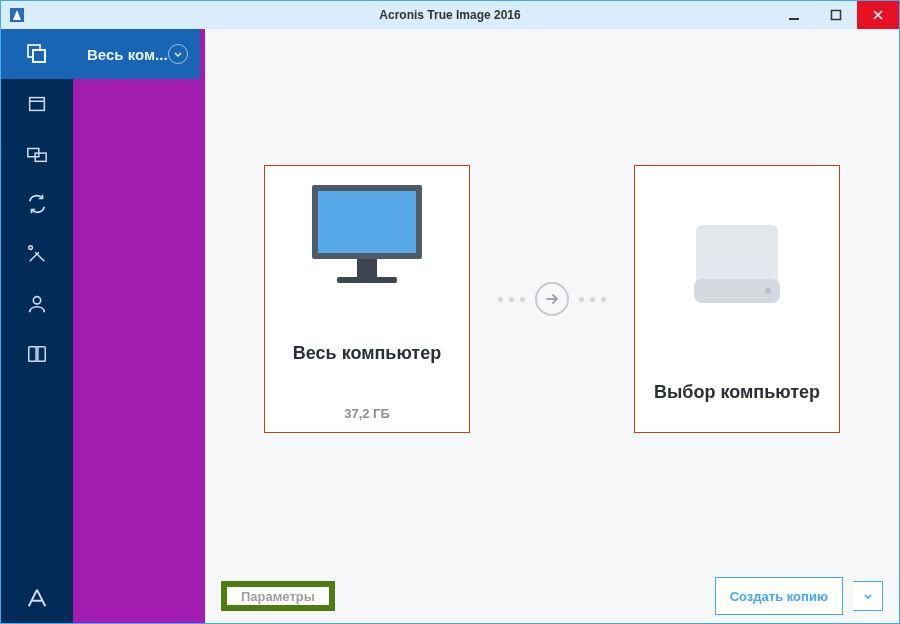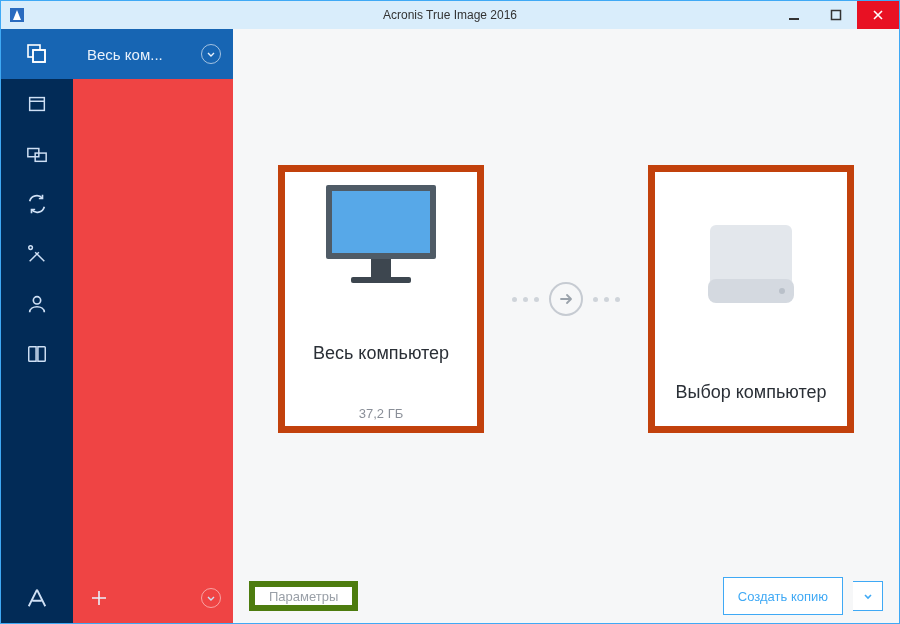--- a/index.html
+++ b/index.html
@@ -1,50 +1,50 @@
 <!DOCTYPE html>
 <html><head>
 <meta charset="utf-8">
 <style>
   * { box-sizing: border-box; margin: 0; padding: 0; font-family: "Segoe UI", Arial, sans-serif; }
   html, body { width: 900px; height: 624px; background: #fff; }
-  .window { width: 900px; height: 624px; border: 1px solid #3fa9f5; display: flex; flex-direction: column; }
+  .window { width: 900px; height: 624px; border: 1px solid #3fa9f5; display: flex; flex-direction: column; font-weight: bold; }
 
   
   .titlebar { height: 28px; background: #d9edfb; display: flex; align-items: center; position: relative; }
   .titlebar .appicon { width: 20px; height: 20px; margin-left: 6px; display:flex; align-items:center; justify-content:center; }
   .titlebar .title { position:absolute; left:0; right:0; text-align:center; font-size:12px; color:#333; pointer-events:none; }
   .titlebar .win-controls { margin-left:auto; display:flex; height:100%; }
   .titlebar .win-btn { width:42px; display:flex; align-items:center; justify-content:center; color:#333; font-size:12px; }
   .titlebar .win-btn.close { background:#e81123; color:#fff; }
 
   
   .body { flex:1; display:flex; min-height:0; }
 
   
   .rail { width: 72px; background:#022b57; display:flex; flex-direction:column; align-items:center; padding-top:0; }
   .rail .rail-item { width:72px; height:50px; display:flex; align-items:center; justify-content:center; color:#e6eefb; }
   .rail .rail-item.active { background:#1765b3; }
   .rail .rail-spacer { flex:1; }
 
   
-  .sidebar { width: 160px; background:#ef4444; display:flex; flex-direction:column; color:#e9f1fb; }
+  .sidebar { width: 132px; background:#a21caf; display:flex; color:#e9f1fb; }
   .sidebar .list-item { height:50px; display:flex; align-items:center; padding:0 12px 0 14px; font-size:15px; background:#1765b3; justify-content:space-between; }
   .sidebar .list-item .label { white-space:nowrap; overflow:hidden; text-overflow:ellipsis; max-width:110px; }
   .sidebar .list-item .chev { width:20px; height:20px; border:1px solid rgba(255,255,255,.6); border-radius:50%; display:flex; align-items:center; justify-content:center; }
   .sidebar .flex { flex:1; }
   .sidebar .bottom-row { height:50px; display:flex; align-items:center; padding:0 12px; justify-content:space-between; }
   .sidebar .add { width:28px; height:28px; display:flex; align-items:center; justify-content:center; color:#e9f1fb; font-size:22px; font-weight:200; }
   .sidebar .chev2 { width:20px; height:20px; border:1px solid rgba(255,255,255,.5); border-radius:50%; display:flex; align-items:center; justify-content:center; }
 
   
   .main { flex:1; background:#f6f7f8; display:flex; flex-direction:column; position:relative; }
   .stage { flex:1; display:flex; align-items:center; justify-content:center; gap:28px; }
 
-  .card { width:206px; height:268px; background:#ffffff; border:7px solid #c2410c; display:flex; flex-direction:column; align-items:center; justify-content:center; padding:18px 10px;gap:38px; }
+  .card { width:206px; height:268px; background:#ffffff; border:1px solid #c2410c; display:flex; flex-direction:column; align-items:center; justify-content:center; padding:18px 10px;gap:38px; }
   .card .icon-area { height:140px; display:flex; align-items:center; justify-content:center; }
   .card .card-title { font-size:18px; color:#2a2f36; text-align:center; margin-top:8px; }
   .card .card-sub { font-size:13px; color:#8a8f98; margin-top:4px; text-align:right; }
   .card.dest .card-title { line-height:1.25; }
 
   .arrow-between { display:flex; align-items:center; gap:10px; color:#c6cbd2; }
   .arrow-between .dots { display:flex; gap:6px; }
   .arrow-between .dot { width:5px; height:5px; border-radius:50%; background:#cfd4da; }
   .arrow-between .circle { width:34px; height:34px; border:2px solid #c6cbd2; border-radius:50%; display:flex; align-items:center; justify-content:center; }
 

